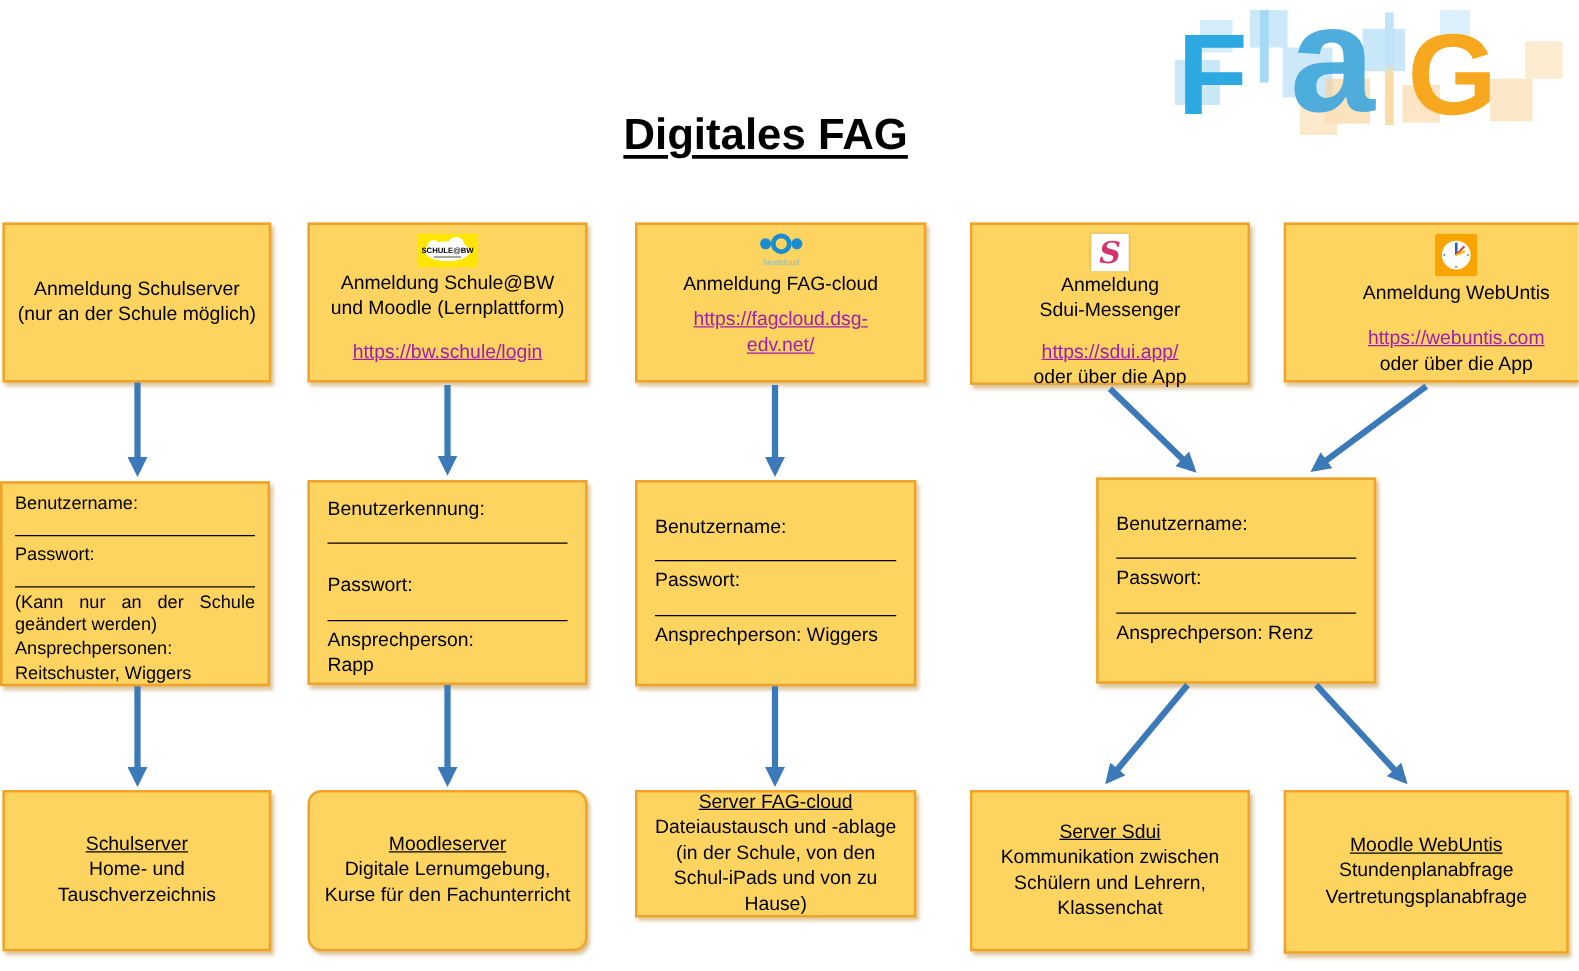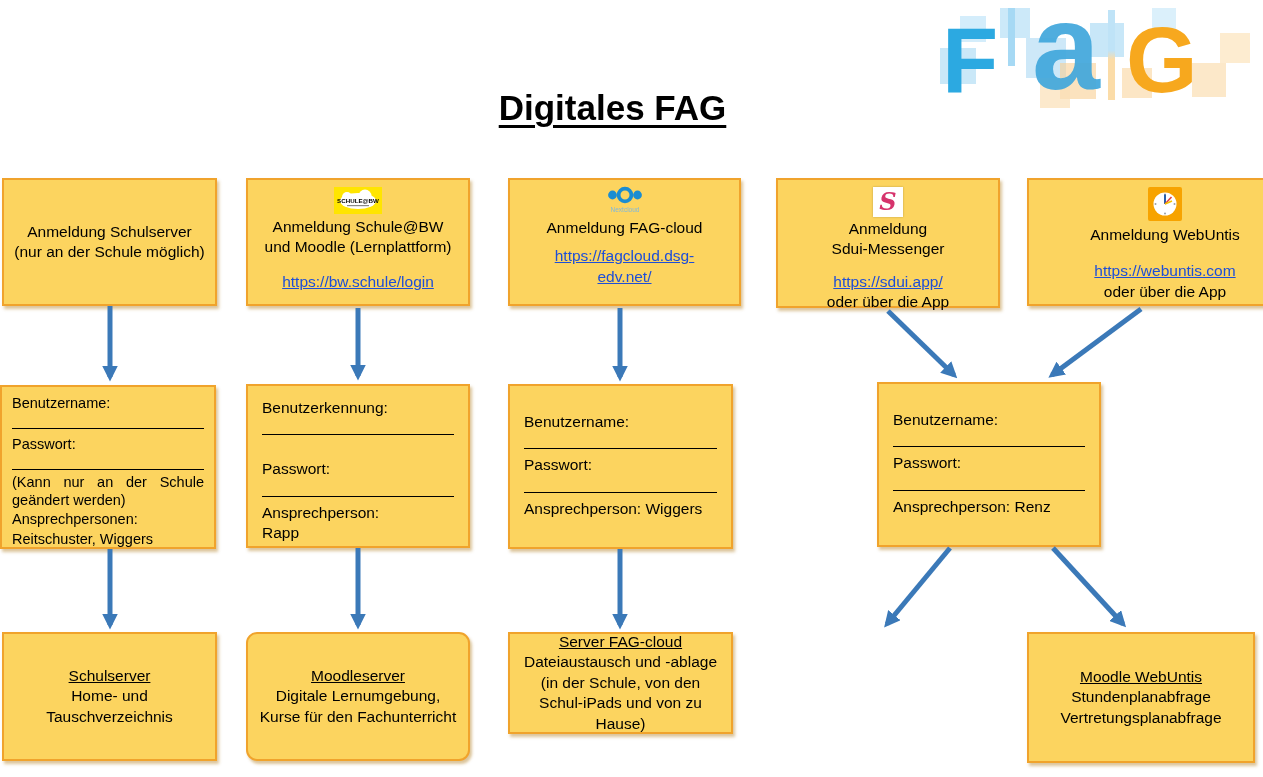--- a/index.html
+++ b/index.html
@@ -26,21 +26,21 @@
   
   .box{
     position:absolute;background:#FCD45F;border:2px solid #F0A32C;box-sizing:border-box;
     box-shadow:2px 3px 3px rgba(176,125,32,.45);font-size:15.5px;line-height:1.32;
   }
   .topbox{text-align:center;padding:5px 10px;}
   .center-flex{display:flex;align-items:center;justify-content:center;}
   .midbox{padding:9px 13px;text-align:left;}
   .botbox{display:flex;flex-direction:column;justify-content:center;text-align:center;padding:4px 9px;}
   .u{text-decoration:underline;}
-  .link{color:#1d4ed8;text-decoration:underline;display:inline-block;}
+  .link{color:#a21caf;text-decoration:underline;display:inline-block;}
   .bline{border-bottom:1.4px solid #000;height:16px;width:100%;}
   .mid-label{margin-top:6px;}
   .note{text-align:justify;margin-top:3px;}
   .m2-gap{margin-top:24px;}
   .pad-top{padding-top:26px;}
   .m1{font-size:14.5px;line-height:1.25;}
   .logo-wrap{display:flex;justify-content:center;}
   .sdui-badge{
     width:30px;height:30px;background:#fff;box-shadow:0 0 2px rgba(0,0,0,.25);
     display:flex;align-items:center;justify-content:center;
@@ -206,19 +206,23 @@
   <div class="box botbox" style="left:246px;top:632px;width:224px;height:129px;border-radius:11px;">
     <div class="u">Moodleserver</div>
     <div>Digitale Lernumgebung, Kurse für den Fachunterricht</div>
   </div>
 
   <div class="box botbox" style="left:508px;top:632px;width:225px;height:102px;">
     <div class="u">Server FAG-cloud</div>
     <div>Dateiaustausch und -ablage (in der Schule, von den Schul-iPads und von zu Hause)</div>
   </div>
 
+  <div class="box botbox" style="left:776px;top:632px;width:224px;height:129px;">
+    <div class="u">Server Sdui</div>
+    <div>Kommunikation zwischen Schülern und Lehrern, Klassenchat</div>
+  </div>
 
   <div class="box botbox" style="left:1027px;top:632px;width:228px;height:131px;">
     <div class="u">Moodle WebUntis</div>
     <div>Stundenplanabfrage Vertretungsplanabfrage</div>
   </div>
 
 </div>
 
 </body></html>

